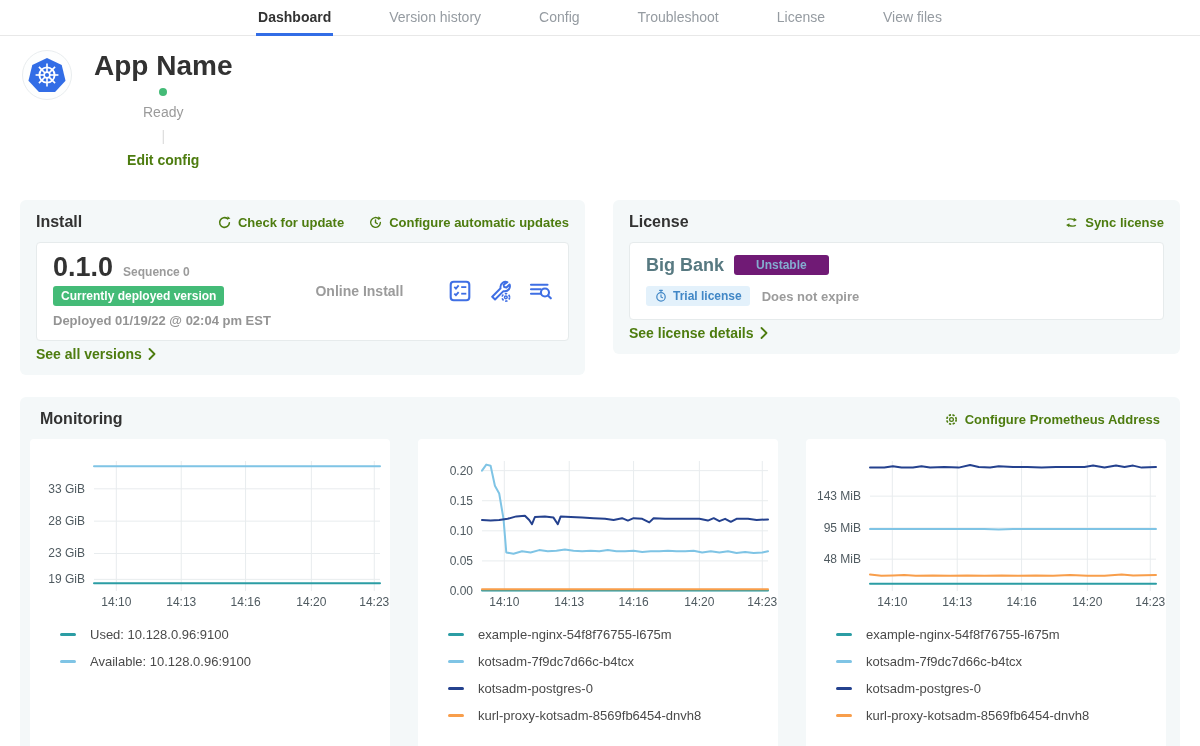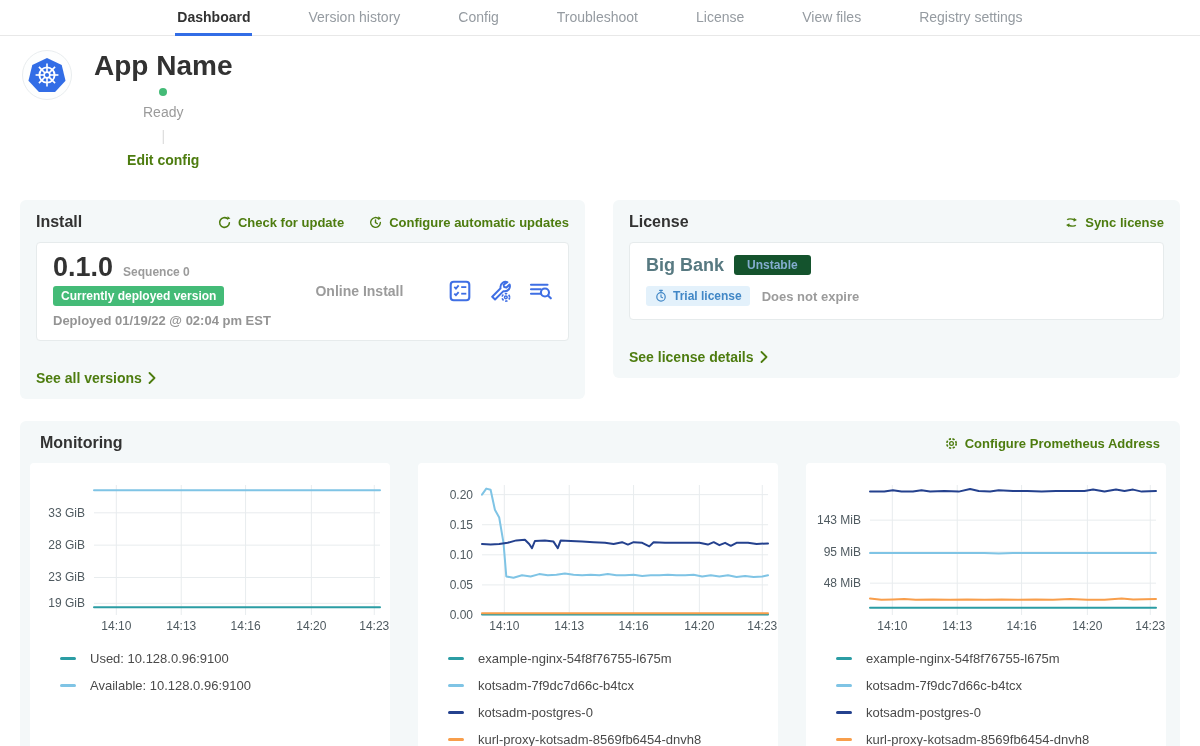--- a/index.html
+++ b/index.html
@@ -36,27 +36,27 @@
   .version-box { padding: 10px 16px 12px; display: grid; grid-template-columns: auto 1fr auto; align-items: center; }
   .ver-row { display: flex; align-items: baseline; gap: 10px; }
   .ver-num { font-size: 27px; font-weight: 700; color: #323232; line-height: 28px; }
   .seq { font-size: 12px; color: #9b9b9b; font-weight: 600; }
   .deployed-badge { display: inline-block; background: #44bb77; color: #fff; font-size: 12px; font-weight: 700;
                     padding: 3px 8px; border-radius: 3px; margin-top: 5px; }
   .deployed-at { font-size: 13px; color: #949494; font-weight: 600; margin-top: 7px; }
   .online-install { justify-self: center; font-size: 14px; color: #9b9b9b; font-weight: 600; }
   .icon-actions { display: flex; gap: 16px; color: #3f6fe4; align-items: center; }
   .icon-actions svg { cursor: pointer; }
-  .see-link { margin-top: 28px; }
+  .see-link { margin-top: 4px; }
 
   .license-card { flex: 1; }
   .license-box { padding: 10px 16px 12px; }
   .lic-row1 { display: flex; align-items: center; gap: 10px; height: 24px; }
   .customer { font-size: 18px; font-weight: 700; color: #577981; }
-  .chan-badge { font-size: 12px; font-weight: 600; color: #84add0; background: #14532d; padding: 3px 13px; border-radius: 3px; }
+  .chan-badge { font-size: 12px; font-weight: 600; color: #84add0; background: #701a75; padding: 3px 22px; border-radius: 3px; }
   .lic-row2 { margin-top: 8px; display: flex; align-items: center; gap: 12px; height: 22px; }
   .trial-badge { display: inline-flex; align-items: center; gap: 5px; font-size: 12px; font-weight: 700;
                  color: #4187c6; background: #e3f1fb; padding: 3px 8px; border-radius: 3px; }
   .expiry { font-size: 13px; color: #9b9b9b; font-weight: 600; }
 
   
   .monitoring { margin: 22px 20px 0; background: #f4f8f9; border-radius: 6px; padding: 10px 10px 14px; }
   .mon-head { display: flex; justify-content: space-between; align-items: center; padding: 2px 10px 0; height: 22px; }
   .charts-row { display: flex; gap: 28px; margin-top: 10px; }
   .chart-card { width: 360px; height: 338px; background: #fff; border-radius: 4px; padding: 12px 0 12px;
@@ -74,21 +74,20 @@
 <div class="page">
 
   <nav class="topnav">
     <div style="display:flex;gap:54px;">
         <div class="tab active">Dashboard</div>
         <div class="tab">Version history</div>
         <div class="tab">Config</div>
         <div class="tab">Troubleshoot</div>
         <div class="tab">License</div>
         <div class="tab">View files</div>
-        <div class="tab">Registry settings</div>
       </div>
   </nav>
 
   <div class="app-header">
     <div class="app-icon">
       <svg viewBox="0 0 40 40" width="38" height="38">
         <polygon points="20,2 35.5,9.5 39.5,26 28.5,38 11.5,38 0.5,26 4.5,9.5" fill="#326de6"></polygon>
         <g stroke="#fff" stroke-width="1.7">
           <line x1="20" y1="8" x2="20" y2="32"></line>
             <line x1="8" y1="20" x2="32" y2="20"></line>

